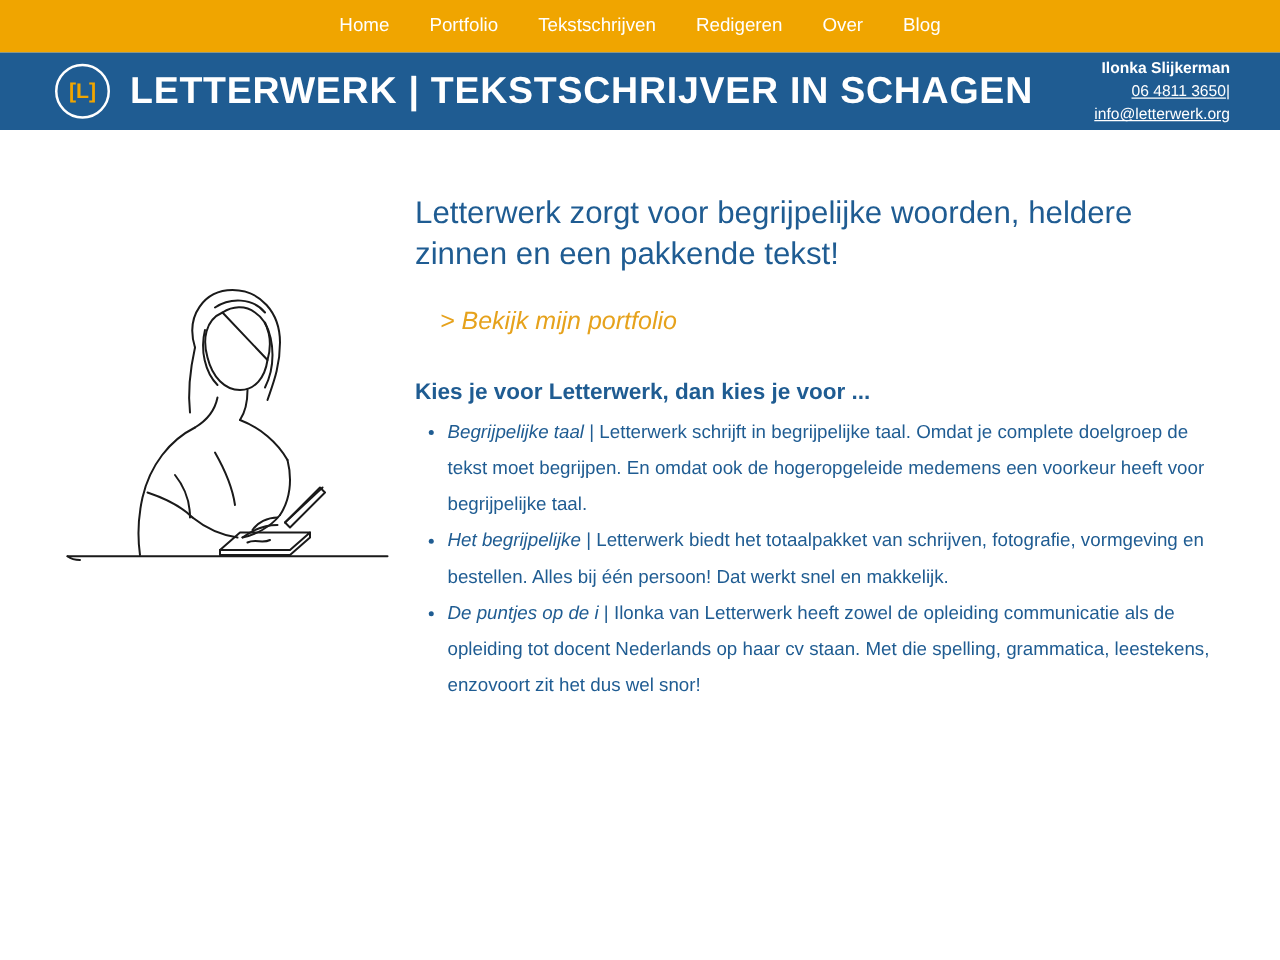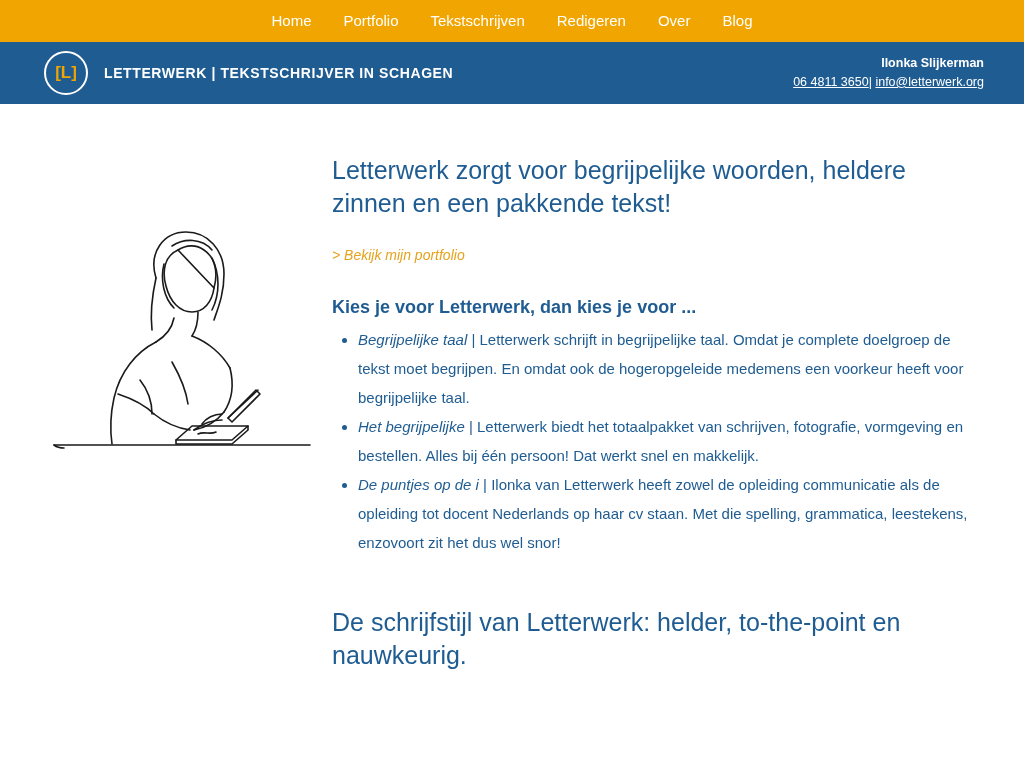--- a/index.html
+++ b/index.html
@@ -53,21 +53,21 @@
     flex: 0 0 auto;
   }
   .logo-circle span {
     color: #f0a500;
     font-size: 17px;
     font-weight: bold;
     letter-spacing: 0px;
   }
   .brand-title {
     color: #ffffff;
-    font-size: 14px;
+    font-size: 30px;
     font-weight: bold;
     letter-spacing: 0.6px;
     margin-left: 16px;
     text-transform: uppercase;
     white-space: nowrap;
   }
   .contact {
     margin-left: auto;
     text-align: right;
     color: #ffffff;
@@ -98,24 +98,25 @@
   h1.headline {
     color: #1f5c92;
     font-size: 25px;
     font-weight: normal;
     line-height: 1.32;
     margin: 0 0 26px 0;
   }
   a.portfolio-link {
     display: inline-block;
     color: #e6a21c;
-    font-size: 14px;
+    font-size: 20px;
     font-style: italic;
     text-decoration: none;
     margin-bottom: 34px;
+    margin-left: 20px;
   }
   p.lead-bold {
     color: #1f5c92;
     font-size: 18px;
     font-weight: bold;
     margin: 0 0 8px 0;
   }
   ul.points {
     margin: 0;
     padding-left: 26px;
@@ -221,15 +222,14 @@
         <em>Begrijpelijke taal</em><span> | Letterwerk schrijft in begrijpelijke taal. Omdat je complete doelgroep de tekst moet begrijpen. En omdat ook de hogeropgeleide medemens een voorkeur heeft voor begrijpelijke taal.</span>
       </li>
       <li>
         <em>Het begrijpelijke</em><span> | Letterwerk biedt het totaalpakket van schrijven, fotografie, vormgeving en bestellen. Alles bij één persoon! Dat werkt snel en makkelijk.</span>
       </li>
       <li>
         <em>De puntjes op de i</em><span> | Ilonka van Letterwerk heeft zowel de opleiding communicatie als de opleiding tot docent Nederlands op haar cv staan. Met die spelling, grammatica, leestekens, enzovoort zit het dus wel snor!</span>
       </li>
     </ul>
 
-    <h2 class="subhead">De schrijfstijl van Letterwerk: helder, to-the-point en nauwkeurig.</h2>
   </div>
 </div>
 
 </body></html>

